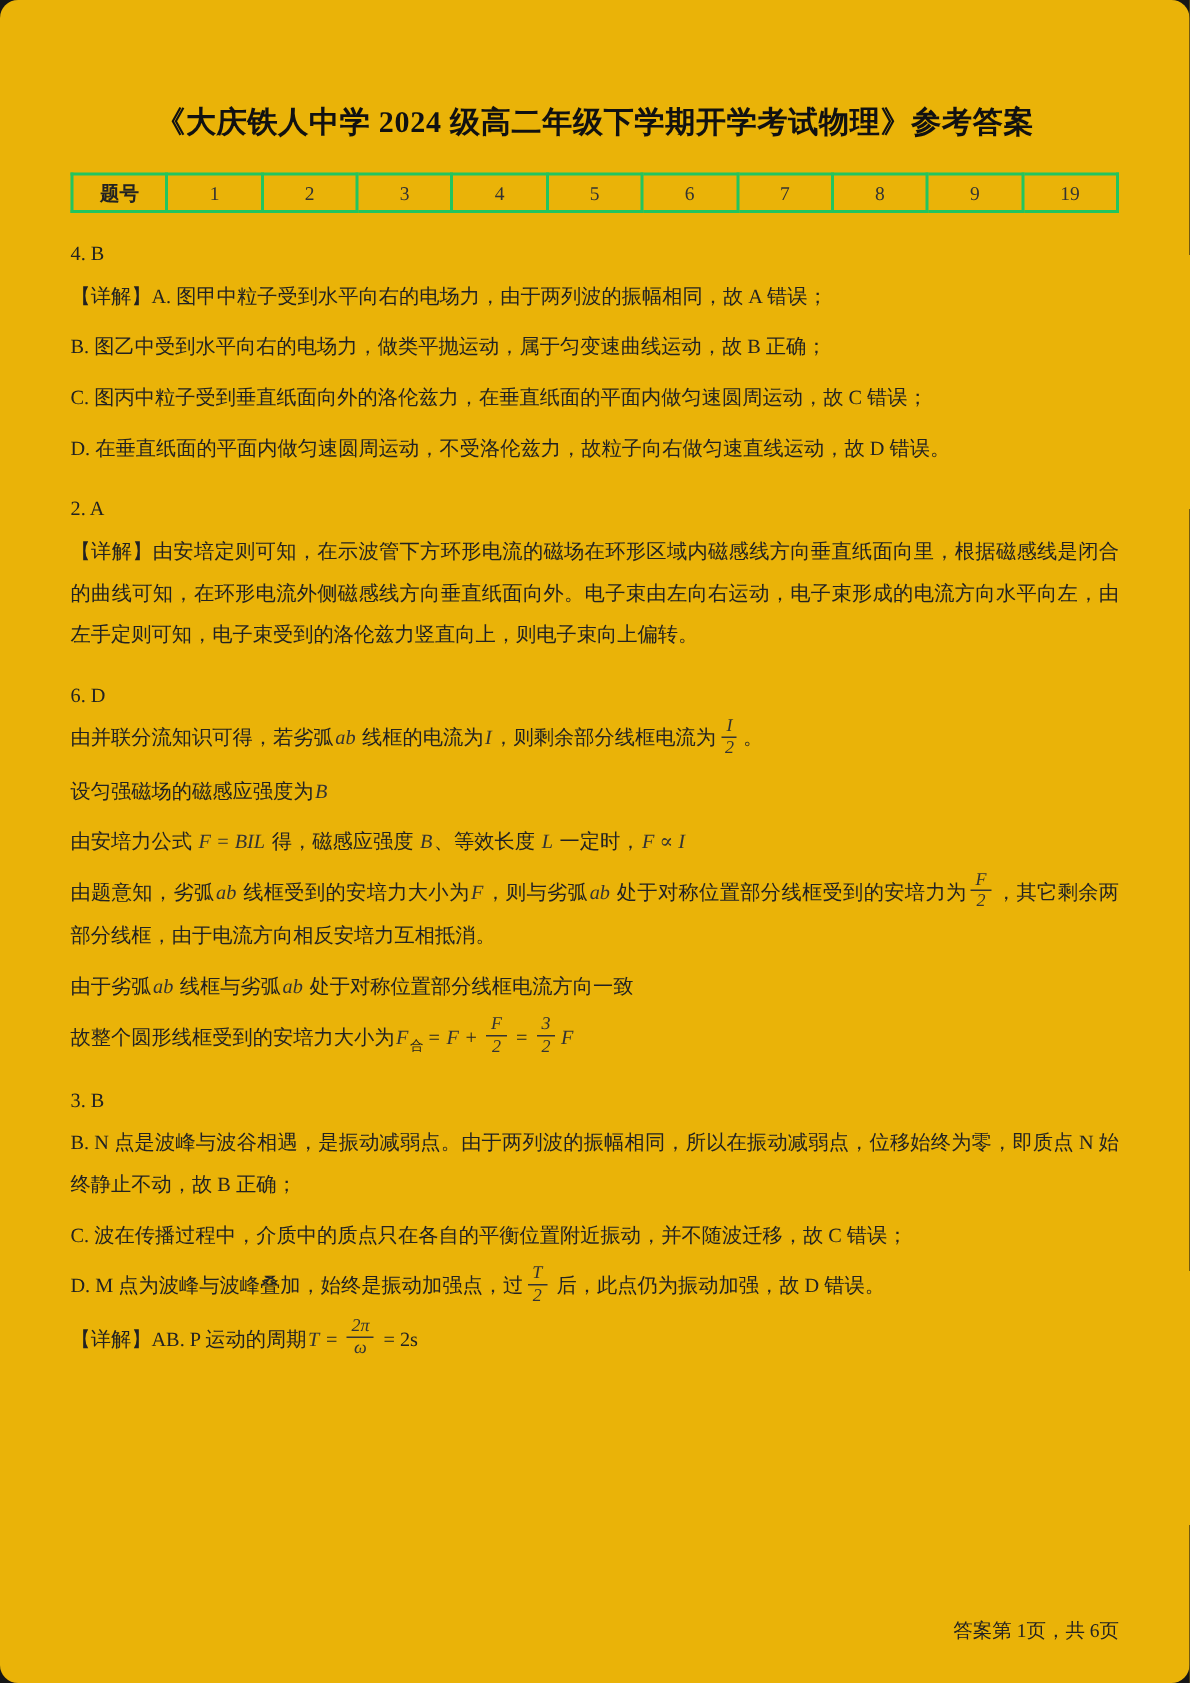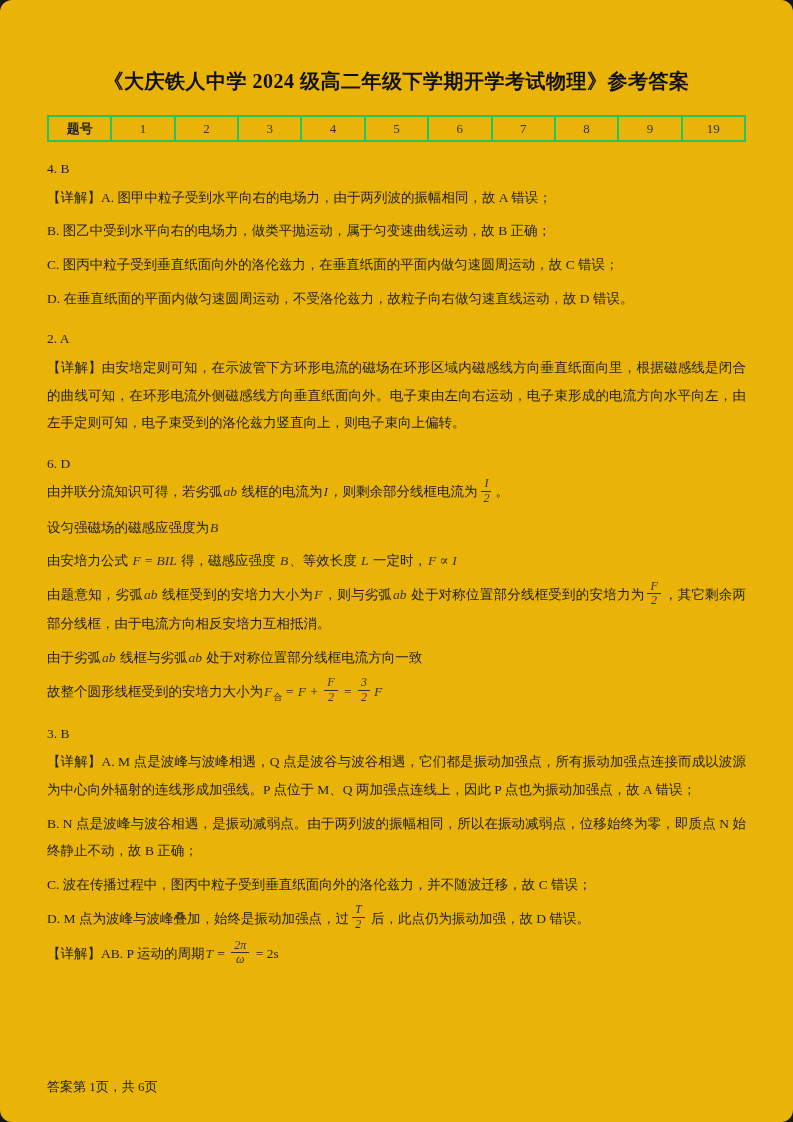--- a/index.html
+++ b/index.html
@@ -72,21 +72,21 @@
     transform: translateY(-2px);
     color: #333;
   }
   .frac .fnum { border-bottom: 1px solid #333; padding: 0 3px; }
   .frac .fden { padding: 0 3px; }
   .page-footer {
     position: absolute;
     bottom: 26px;
     left: 47px;
     right: 47px;
-    text-align: left;
+    text-align: right;
     font-size: 13px;
     color: #222;
   }
 </style>
 </head>
 <body>
 
 <div class="page">
 
   <div class="doc-title">《大庆铁人中学 2024 级高二年级下学期开学考试物理》参考答案</div>
@@ -130,23 +130,22 @@
         </span>，其它剩余两部分线框，由于电流方向相反安培力互相抵消。</div>
       <div class="para">由于劣弧<i>ab</i> 线框与劣弧<i>ab</i> 处于对称位置部分线框电流方向一致</div>
       <div class="para">故整个圆形线框受到的安培力大小为<i>F</i><sub>合</sub> = <i>F</i> + <span class="frac">
           <span class="fnum">F</span>
           <span class="fden">2</span>
         </span> = <span class="frac">
           <span class="fnum">3</span>
           <span class="fden">2</span>
         </span><i>F</i></div>
       <div class="heading">3. B</div>
-      <div class="para">【详解】A. M 点是波峰与波峰相遇，Q 点是波谷与波谷相遇，它们都是振动加强点，所有振动加强点连接而成以波源为中心向外辐射的连线形成加强线。P 点位于 M、Q 两加强点连线上，因此 P 点也为振动加强点，故 A 错误；</div>
       <div class="para">B. N 点是波峰与波谷相遇，是振动减弱点。由于两列波的振幅相同，所以在振动减弱点，位移始终为零，即质点 N 始终静止不动，故 B 正确；</div>
-      <div class="para">C. 波在传播过程中，图丙中粒子受到垂直纸面向外的洛伦兹力，并不随波迁移，故 C 错误；</div>
+      <div class="para">C. 波在传播过程中，介质中的质点只在各自的平衡位置附近振动，并不随波迁移，故 C 错误；</div>
       <div class="para">D. M 点为波峰与波峰叠加，始终是振动加强点，过<span class="frac">
           <span class="fnum">T</span>
           <span class="fden">2</span>
         </span> 后，此点仍为振动加强，故 D 错误。</div>
       <div class="para">【详解】AB. P 运动的周期<i>T</i> = <span class="frac">
           <span class="fnum">2π</span>
           <span class="fden">ω</span>
         </span> = 2s</div>
     </div>
 

